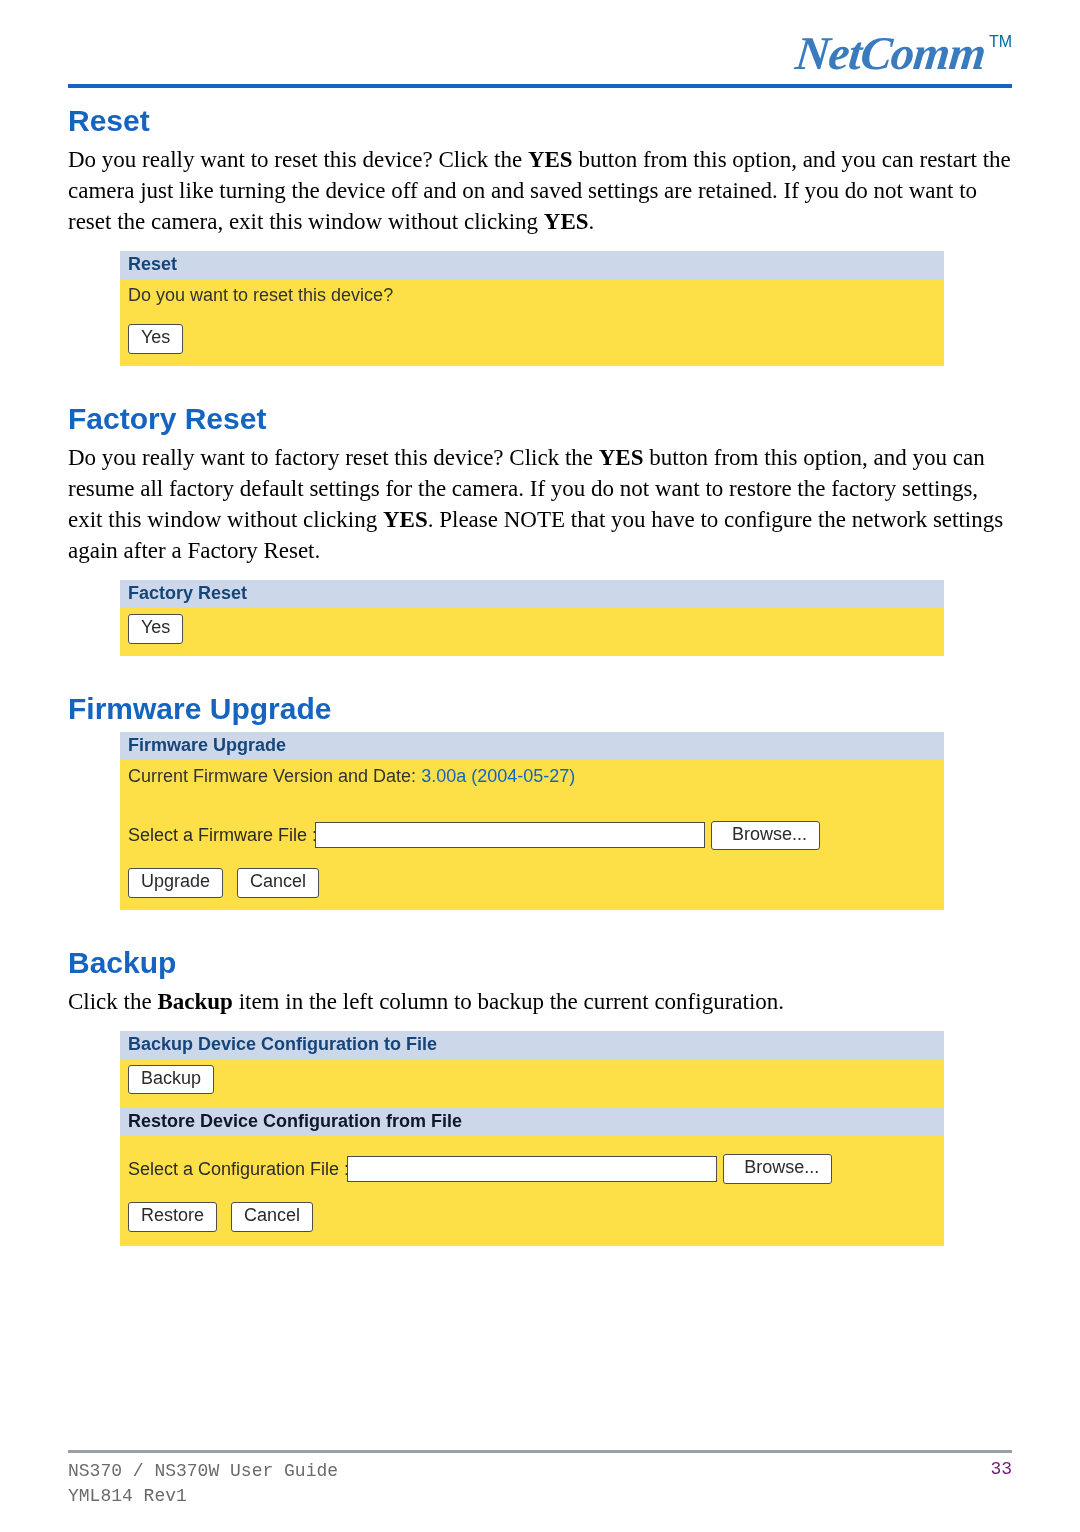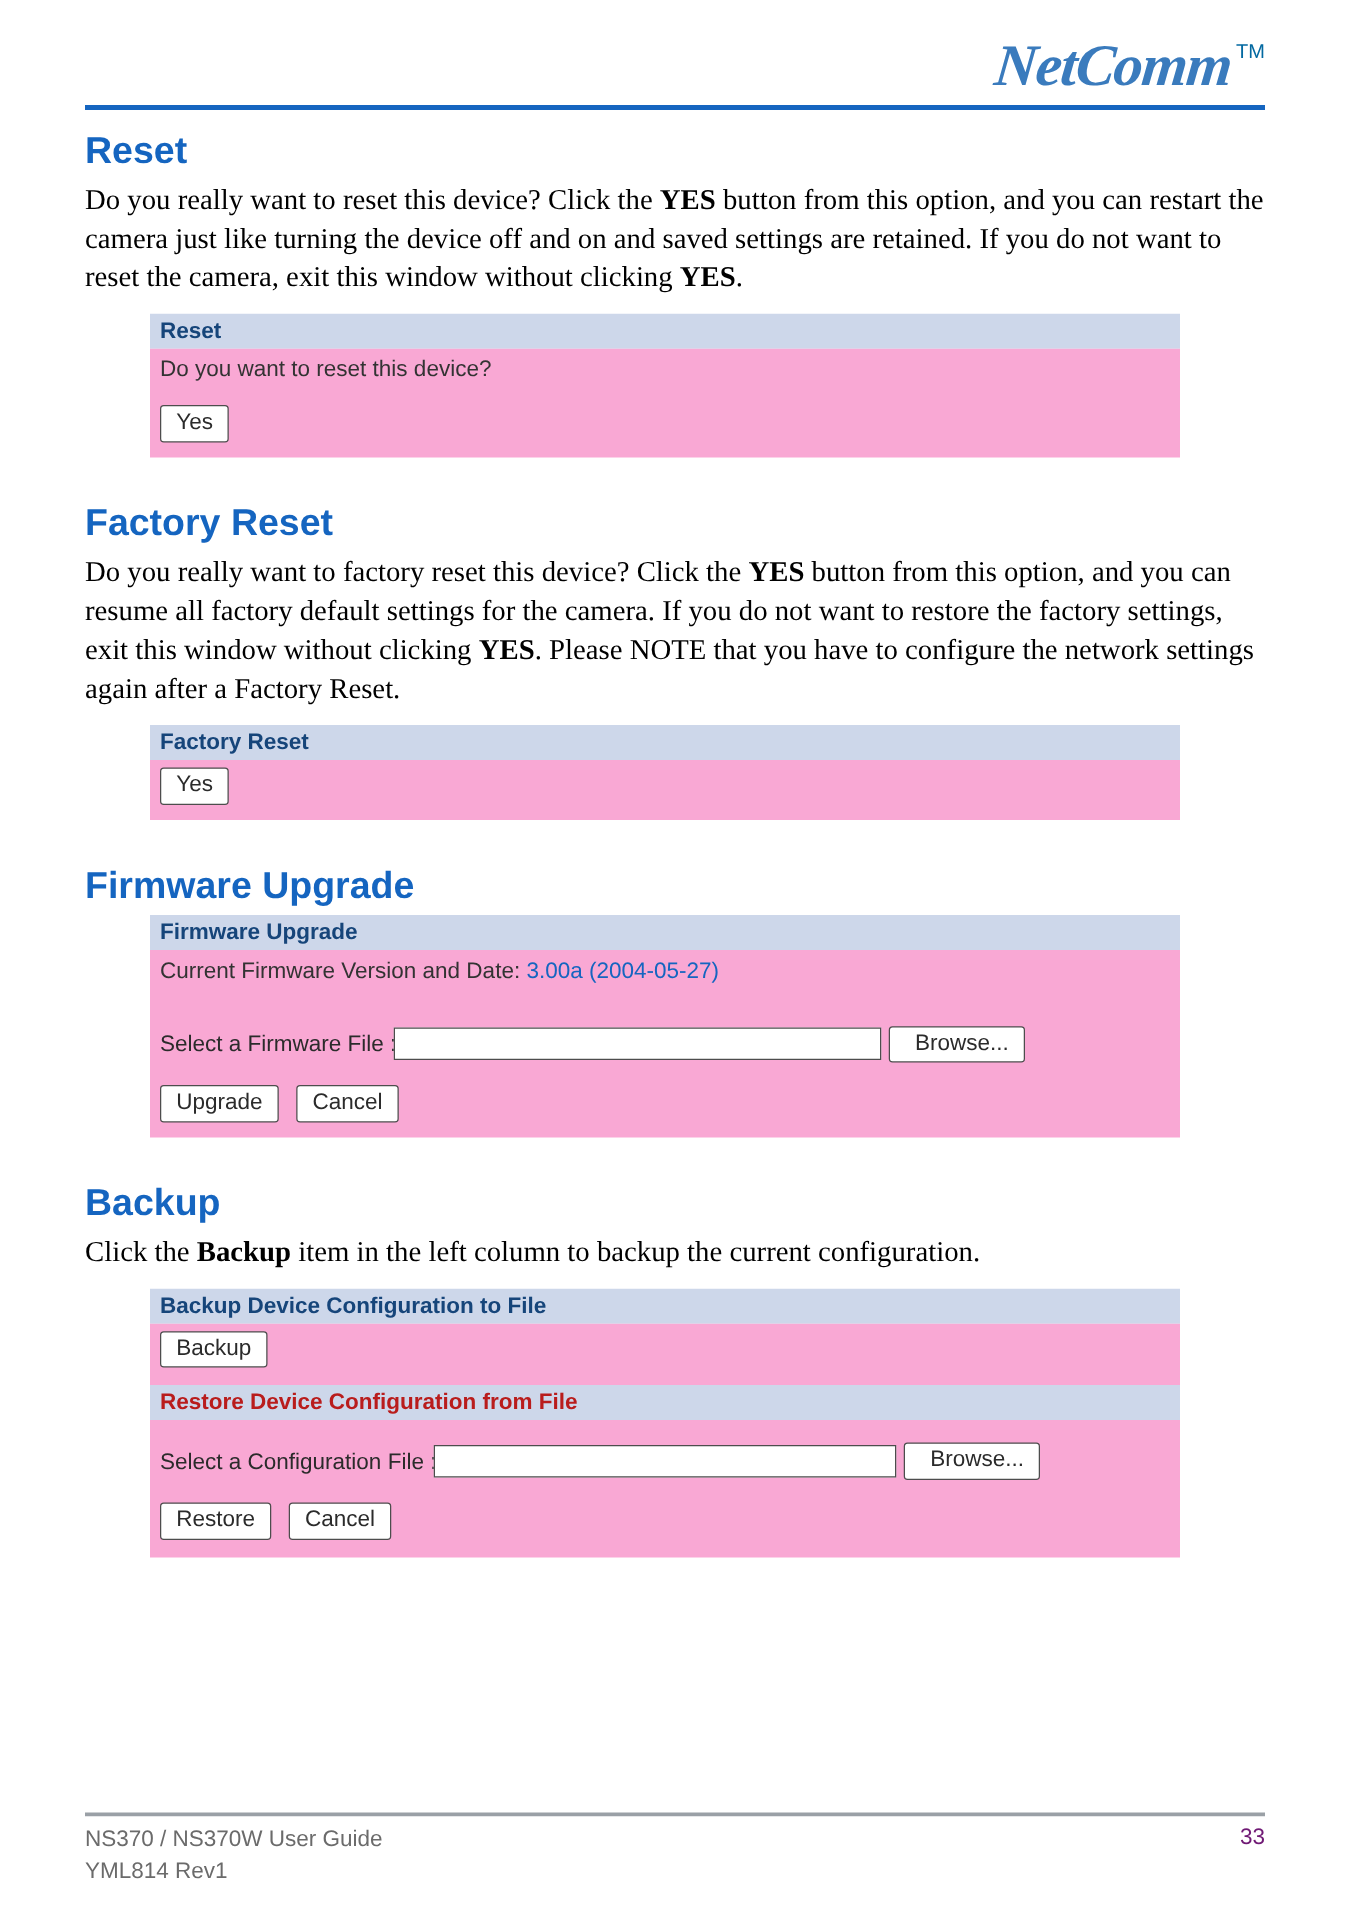--- a/index.html
+++ b/index.html
@@ -65,21 +65,21 @@
   }
   .panel-header {
     background: #cdd7ea;
     padding: 3px 8px 4px 8px;
     font-family: Arial, sans-serif;
     font-size: 18px;
     font-weight: 700;
     color: #16457a;
   }
   .panel-body {
-    background: #f9a8d4;
+    background: #fde047;
     padding: 6px 8px 12px 8px;
   }
   .panel-text {
     font-family: Arial, sans-serif;
     font-size: 18px;
     color: #333;
     margin-bottom: 18px;
   }
   .firmware-line {
     font-family: Arial, sans-serif;
@@ -127,35 +127,35 @@
   .browse-btn {
     margin-left: 6px;
     padding-left: 20px;
   }
   .subheader {
     background: #cdd7ea;
     padding: 3px 8px 4px 8px;
     font-family: Arial, sans-serif;
     font-size: 18px;
     font-weight: 700;
-    color: #b91c1c;
+    color: #0f172a;
     margin-top: 0;
   }
   .panel-wrap.backup .panel-body { padding-bottom: 14px; }
   .footer {
     position: absolute;
     left: 68px;
     right: 68px;
     bottom: 24px;
     border-top: 3px solid #9aa0a6;
     padding-top: 6px;
     display: flex;
     justify-content: space-between;
     align-items: flex-start;
-    font-family: Liberation Sans, sans-serif;
+    font-family: Liberation Mono, monospace;
     color: #6b6b6b;
     font-size: 18px;
     gap: 40px;
   }
   .footer .left { line-height: 1.35; }
   .footer .page-num { color: #701a75; }
   
   .after-panel-space { height: 10px; }
 </style>
 </head>

